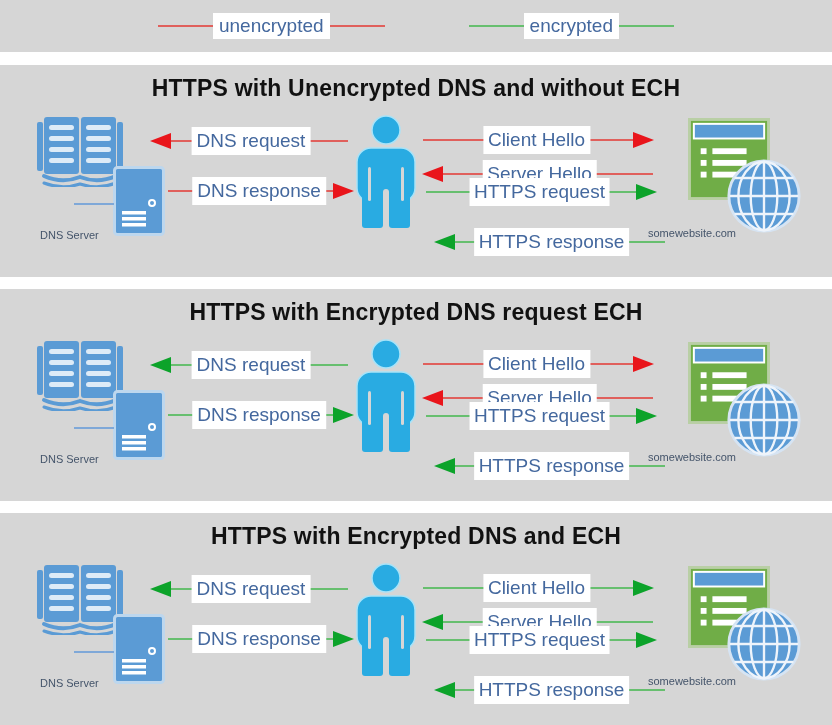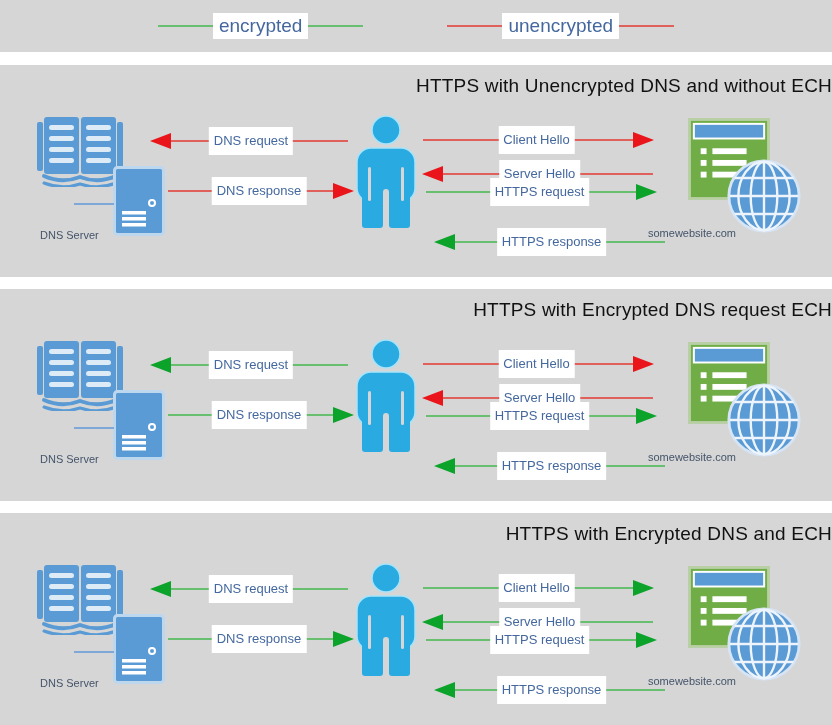--- a/index.html
+++ b/index.html
@@ -15,21 +15,21 @@
   html,body{width:832px;background:#ffffff;font-family:"Liberation Sans",sans-serif;}
   .sprite{position:absolute;width:0;height:0;overflow:hidden}
 
   .legend{width:832px;height:52px;background:var(--panel-bg);display:flex;align-items:center;justify-content:center;gap:84px;margin-bottom:13px}
   .leg-item{display:flex;align-items:center}
   .leg-line{width:55px;height:2px;background:#999}
   .leg-label{background:#ffffff;color:var(--label-text);font-size:19px;line-height:26px;padding:0 6px;white-space:nowrap}
 
   .panel{position:relative;width:832px;height:212px;background:var(--panel-bg);margin-bottom:12px;overflow:hidden}
   .panel:last-child{margin-bottom:12px}
-  .title{position:absolute;top:10px;left:0;width:100%;text-align:right;font-size:19px;font-weight:normal;color:var(--title-text);letter-spacing:.2px}
+  .title{position:absolute;top:10px;left:0;width:100%;text-align:center;font-size:23px;font-weight:bold;color:var(--title-text);letter-spacing:.2px}
 
   .icon{position:absolute;display:block}
   .icon svg{display:block;width:100%;height:100%}
   .book{left:36px;top:50px;width:88px;height:72px}
   .server{left:112px;top:100px;width:54px;height:72px}
   .connector{position:absolute;left:74px;top:138px;width:40px;height:2px;background:var(--connector)}
   .person{left:352px;top:50px;width:68px;height:114px}
   .caption{position:absolute;color:var(--caption-text);font-size:11px;white-space:nowrap}
   .dns-caption{left:40px;top:164px}
   .site{position:absolute;left:688px;top:53px;width:116px;height:118px}
@@ -41,21 +41,21 @@
   .arrow .line{position:absolute;left:2px;right:2px;top:13px;height:2px;background:#999}
   .arrow .head{position:absolute;top:50%;transform:translateY(-50%);width:0;height:0;border-top:8px solid transparent;border-bottom:8px solid transparent}
   .arrow.unenc .line{background:var(--red-line)}
   .arrow.enc .line{background:var(--green-line)}
   .arrow.dir-right .head{right:-2px;border-left:21px solid #999}
   .arrow.dir-left .head{left:-2px;border-right:21px solid #999}
   .arrow.unenc.dir-right .head{border-left-color:var(--red-head)}
   .arrow.unenc.dir-left .head{border-right-color:var(--red-head)}
   .arrow.enc.dir-right .head{border-left-color:var(--green-head)}
   .arrow.enc.dir-left .head{border-right-color:var(--green-head)}
-  .arrow .label{position:absolute;left:50%;transform:translateX(-50%);top:0;background:#ffffff;color:var(--label-text);font-size:13px;line-height:28px;padding:0 5px;white-space:nowrap}
+  .arrow .label{position:absolute;left:50%;transform:translateX(-50%);top:0;background:#ffffff;color:var(--label-text);font-size:19px;line-height:28px;padding:0 5px;white-space:nowrap}
 
   .a-dns-req{top:62px;left:152px;width:198px}
   .a-dns-resp{top:112px;left:166px;width:186px}
   .a-client-hello{top:61px;left:421px;width:231px}
   .a-server-hello{top:95px;left:424px;width:231px}
   .a-https-req{top:113px;left:424px;width:231px}
   .a-https-resp{top:163px;left:436px;width:231px}
 </style>
 </head>
 <body>
@@ -119,28 +119,28 @@
       <line x1="40" y1="4" x2="40" y2="76"></line>
       <line x1="4" y1="40" x2="76" y2="40"></line>
       <line x1="9" y1="21" x2="71" y2="21"></line>
       <line x1="9" y1="59" x2="71" y2="59"></line>
     </g>
   </symbol>
 </svg>
 
 <header class="legend">
   <div class="leg-item">
+    <span class="leg-line" style="background-color: rgb(224, 96, 92);"></span>
+    <span class="leg-label">unencrypted</span>
+    <span class="leg-line" style="background-color: rgb(224, 96, 92);"></span>
+  </div>
+  <div class="leg-item">
     <span class="leg-line" style="background-color: rgb(103, 191, 111);"></span>
     <span class="leg-label">encrypted</span>
     <span class="leg-line" style="background-color: rgb(103, 191, 111);"></span>
-  </div>
-  <div class="leg-item">
-    <span class="leg-line" style="background-color: rgb(224, 96, 92);"></span>
-    <span class="leg-label">unencrypted</span>
-    <span class="leg-line" style="background-color: rgb(224, 96, 92);"></span>
   </div>
 </header>
 
 <section class="panel">
   <h2 class="title">HTTPS with Unencrypted DNS and without ECH</h2>
   <span class="icon book">
       <svg viewBox="0 0 88 72">
         <use href="#sym-book"></use>
       </svg>
     </span>

